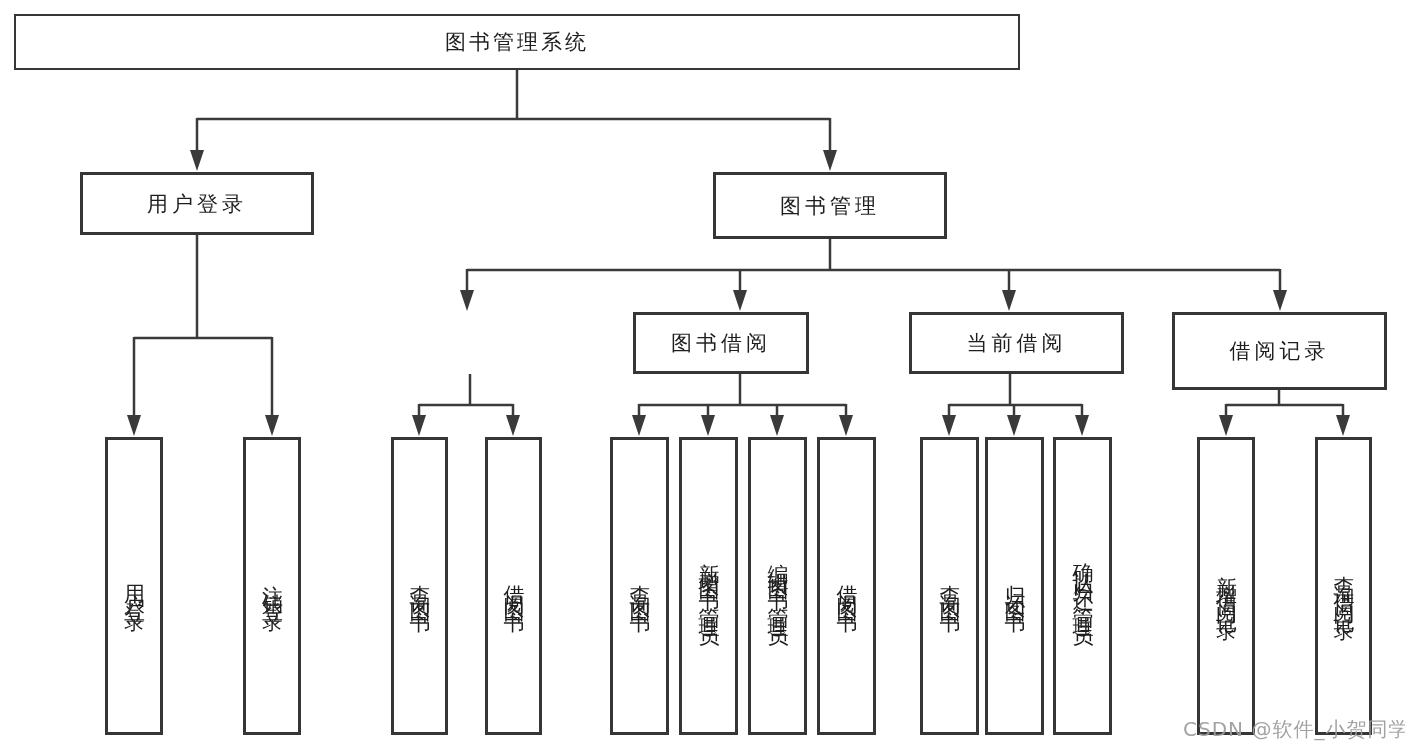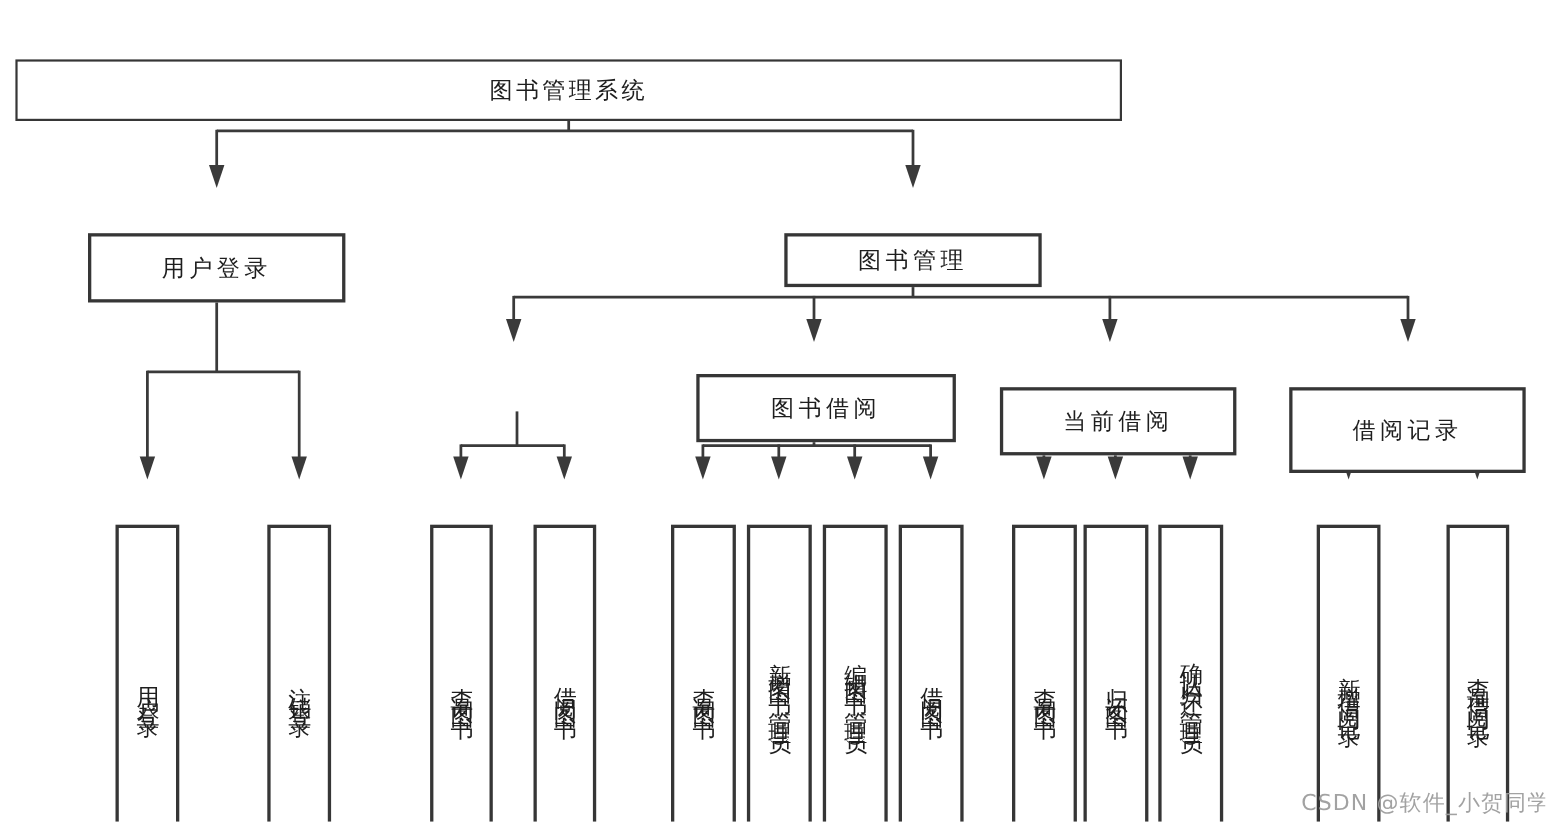--- a/index.html
+++ b/index.html
@@ -25,21 +25,20 @@
     position: absolute;
     box-sizing: border-box;
     background: #ffffff;
     border: 3px solid #363636;
     color: #1e1e1e;
     display: flex;
     align-items: center;
     justify-content: center;
     text-align: center;
     white-space: nowrap;
-    margin-top: 40px;
   }
   .node.root {
     border-width: 2px;
     font-size: 21px;
     letter-spacing: 3px;
   }
   .node.h {
     font-size: 21px;
     letter-spacing: 4px;
   }
@@ -131,23 +130,23 @@
       <path d="M1007,415 L1021,415 L1014,436 Z"></path>
       <path d="M1075,415 L1089,415 L1082,436 Z"></path>
       <path d="M1219,415 L1233,415 L1226,436 Z"></path>
       <path d="M1336,415 L1350,415 L1343,436 Z"></path>
     </g>
   </svg>
 
   <div class="node root" style="left:14px; top:14px; width:1006px; height:56px;">图书管理系统</div>
 
   <div class="node h" style="left:80px; top:172px; width:234px; height:63px;">用户登录</div>
-  <div class="node h" style="left:713px; top:172px; width:234px; height:49px;">图书管理</div>
+  <div class="node h" style="left:713px; top:172px; width:234px; height:67px;">图书管理</div>
 
-  <div class="node h" style="left:633px; top:300px; width:236px; height:62px;">图书借阅</div>
+  <div class="node h" style="left:633px; top:312px; width:176px; height:62px;">图书借阅</div>
   <div class="node h" style="left:909px; top:312px; width:215px; height:62px;">当前借阅</div>
   <div class="node h" style="left:1172px; top:312px; width:215px; height:78px;font-family:Liberation Serif, serif;">借阅记录</div>
 
   <div class="node v" style="left:105px; top:437px; width:58px; height:298px;">用户登录</div>
   <div class="node v" style="left:243px; top:437px; width:58px; height:298px;">注销登录</div>
 
   <div class="node v" style="left:391px; top:437px; width:57px; height:298px;">查询图书</div>
   <div class="node v" style="left:485px; top:437px; width:57px; height:298px;">借阅图书</div>
 
   <div class="node v" style="left:610px; top:437px; width:59px; height:298px;">查询图书</div>

